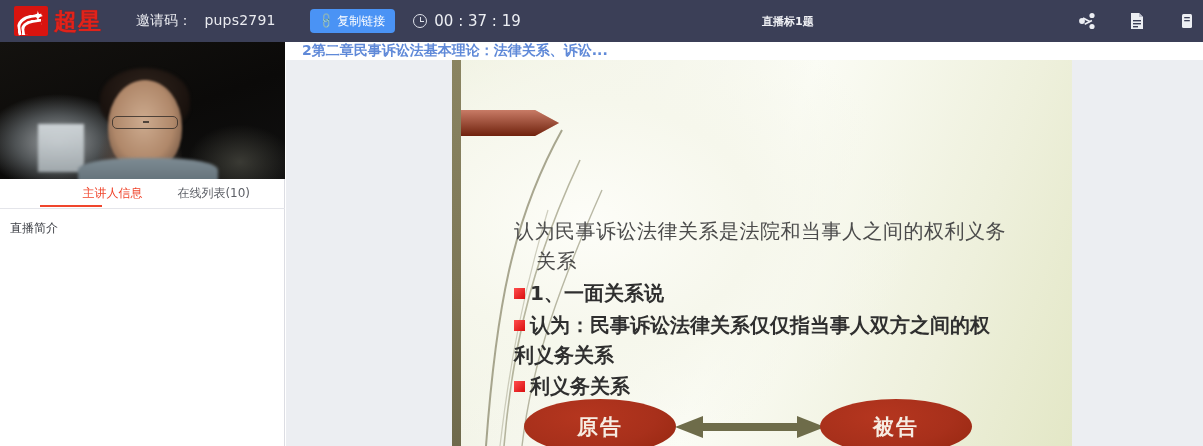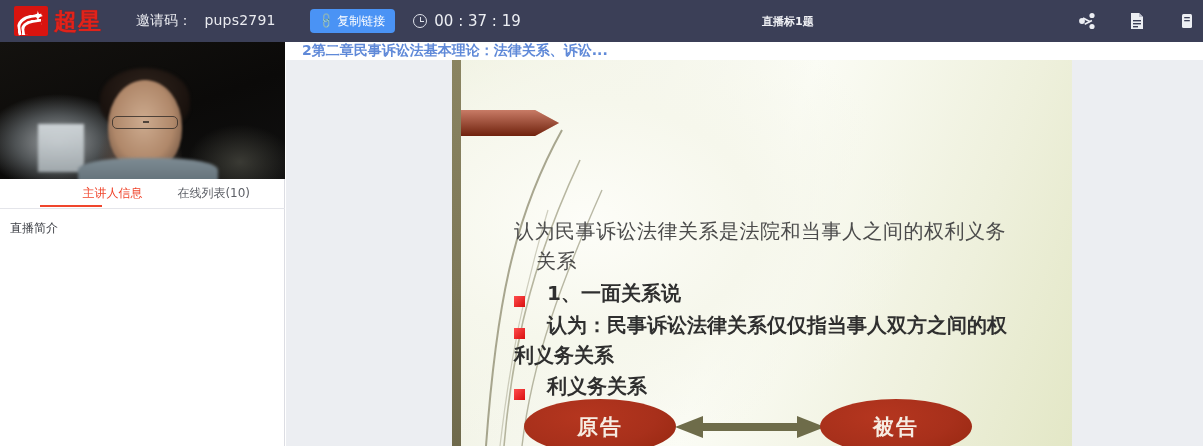--- a/index.html
+++ b/index.html
@@ -186,21 +186,21 @@
 
   .body-line {
     position: absolute; color: #4e4e4e; white-space: nowrap;
   }
   .l-sub    { left: 70px; top: 93px;  font-size: 20px; color: #4c4c4c; letter-spacing: .5px; }
   .l-year   { left: 62px; top: 125px; font-size: 20px; color: #4a4a4a; letter-spacing: .5px; }
   .l-claim1 { left: 62px; top: 158px; font-size: 20px; color: #4c4c4c; letter-spacing: .5px; }
   .l-claim2 { left: 84px; top: 188px; font-size: 20px; color: #4c4c4c; letter-spacing: .5px; }
 
   .bullet-line {
-    position: absolute; display: flex; align-items: flex-end; gap: 22px;
+    position: absolute; display: flex; align-items: flex-start; gap: 5px;
     color: #2f2f2f; font-size: 20px; font-weight: bold; white-space: nowrap;
   }
   .sq {
     width: 11px; height: 11px; margin-top: 8px; flex: none;
     background: linear-gradient(135deg, #ff4d4d 0%, #d90f0f 100%);
   }
   .b1 { left: 62px; top: 220px; }
   .b2 { left: 62px; top: 252px; }
   .l-cont { left: 62px; top: 282px; font-size: 20px; color: #2f2f2f; font-weight: bold; }
   .b3 { left: 62px; top: 313px; }

